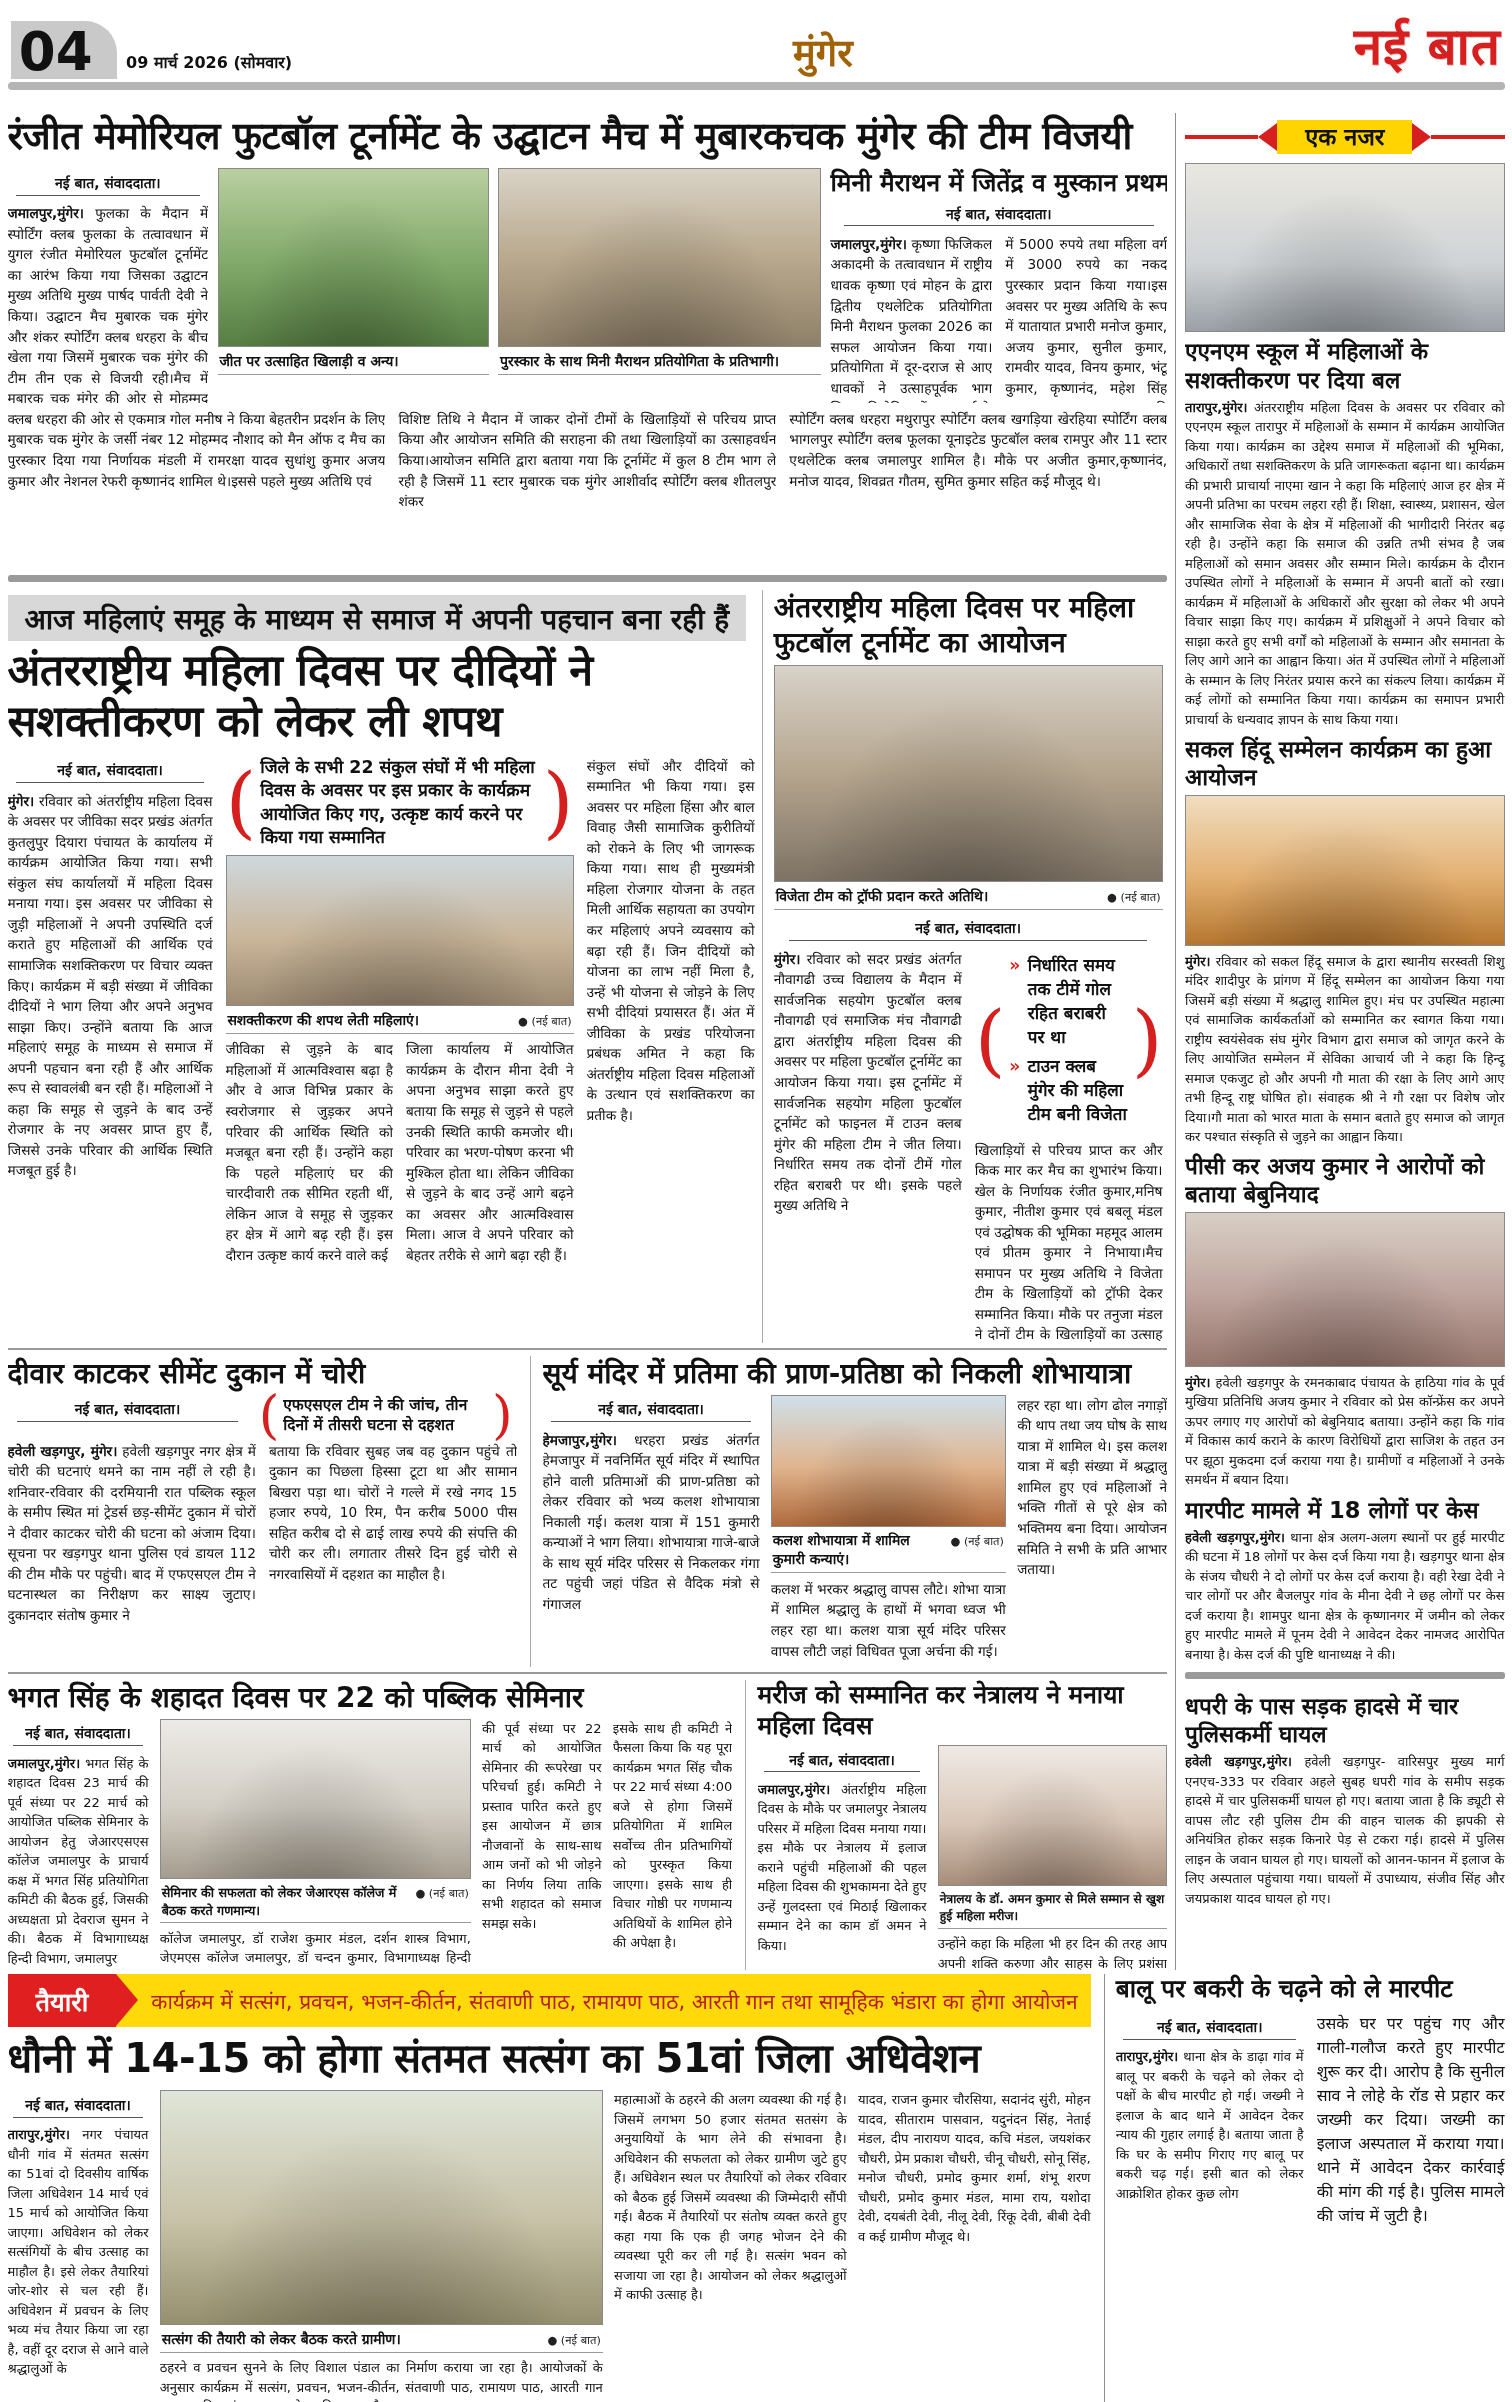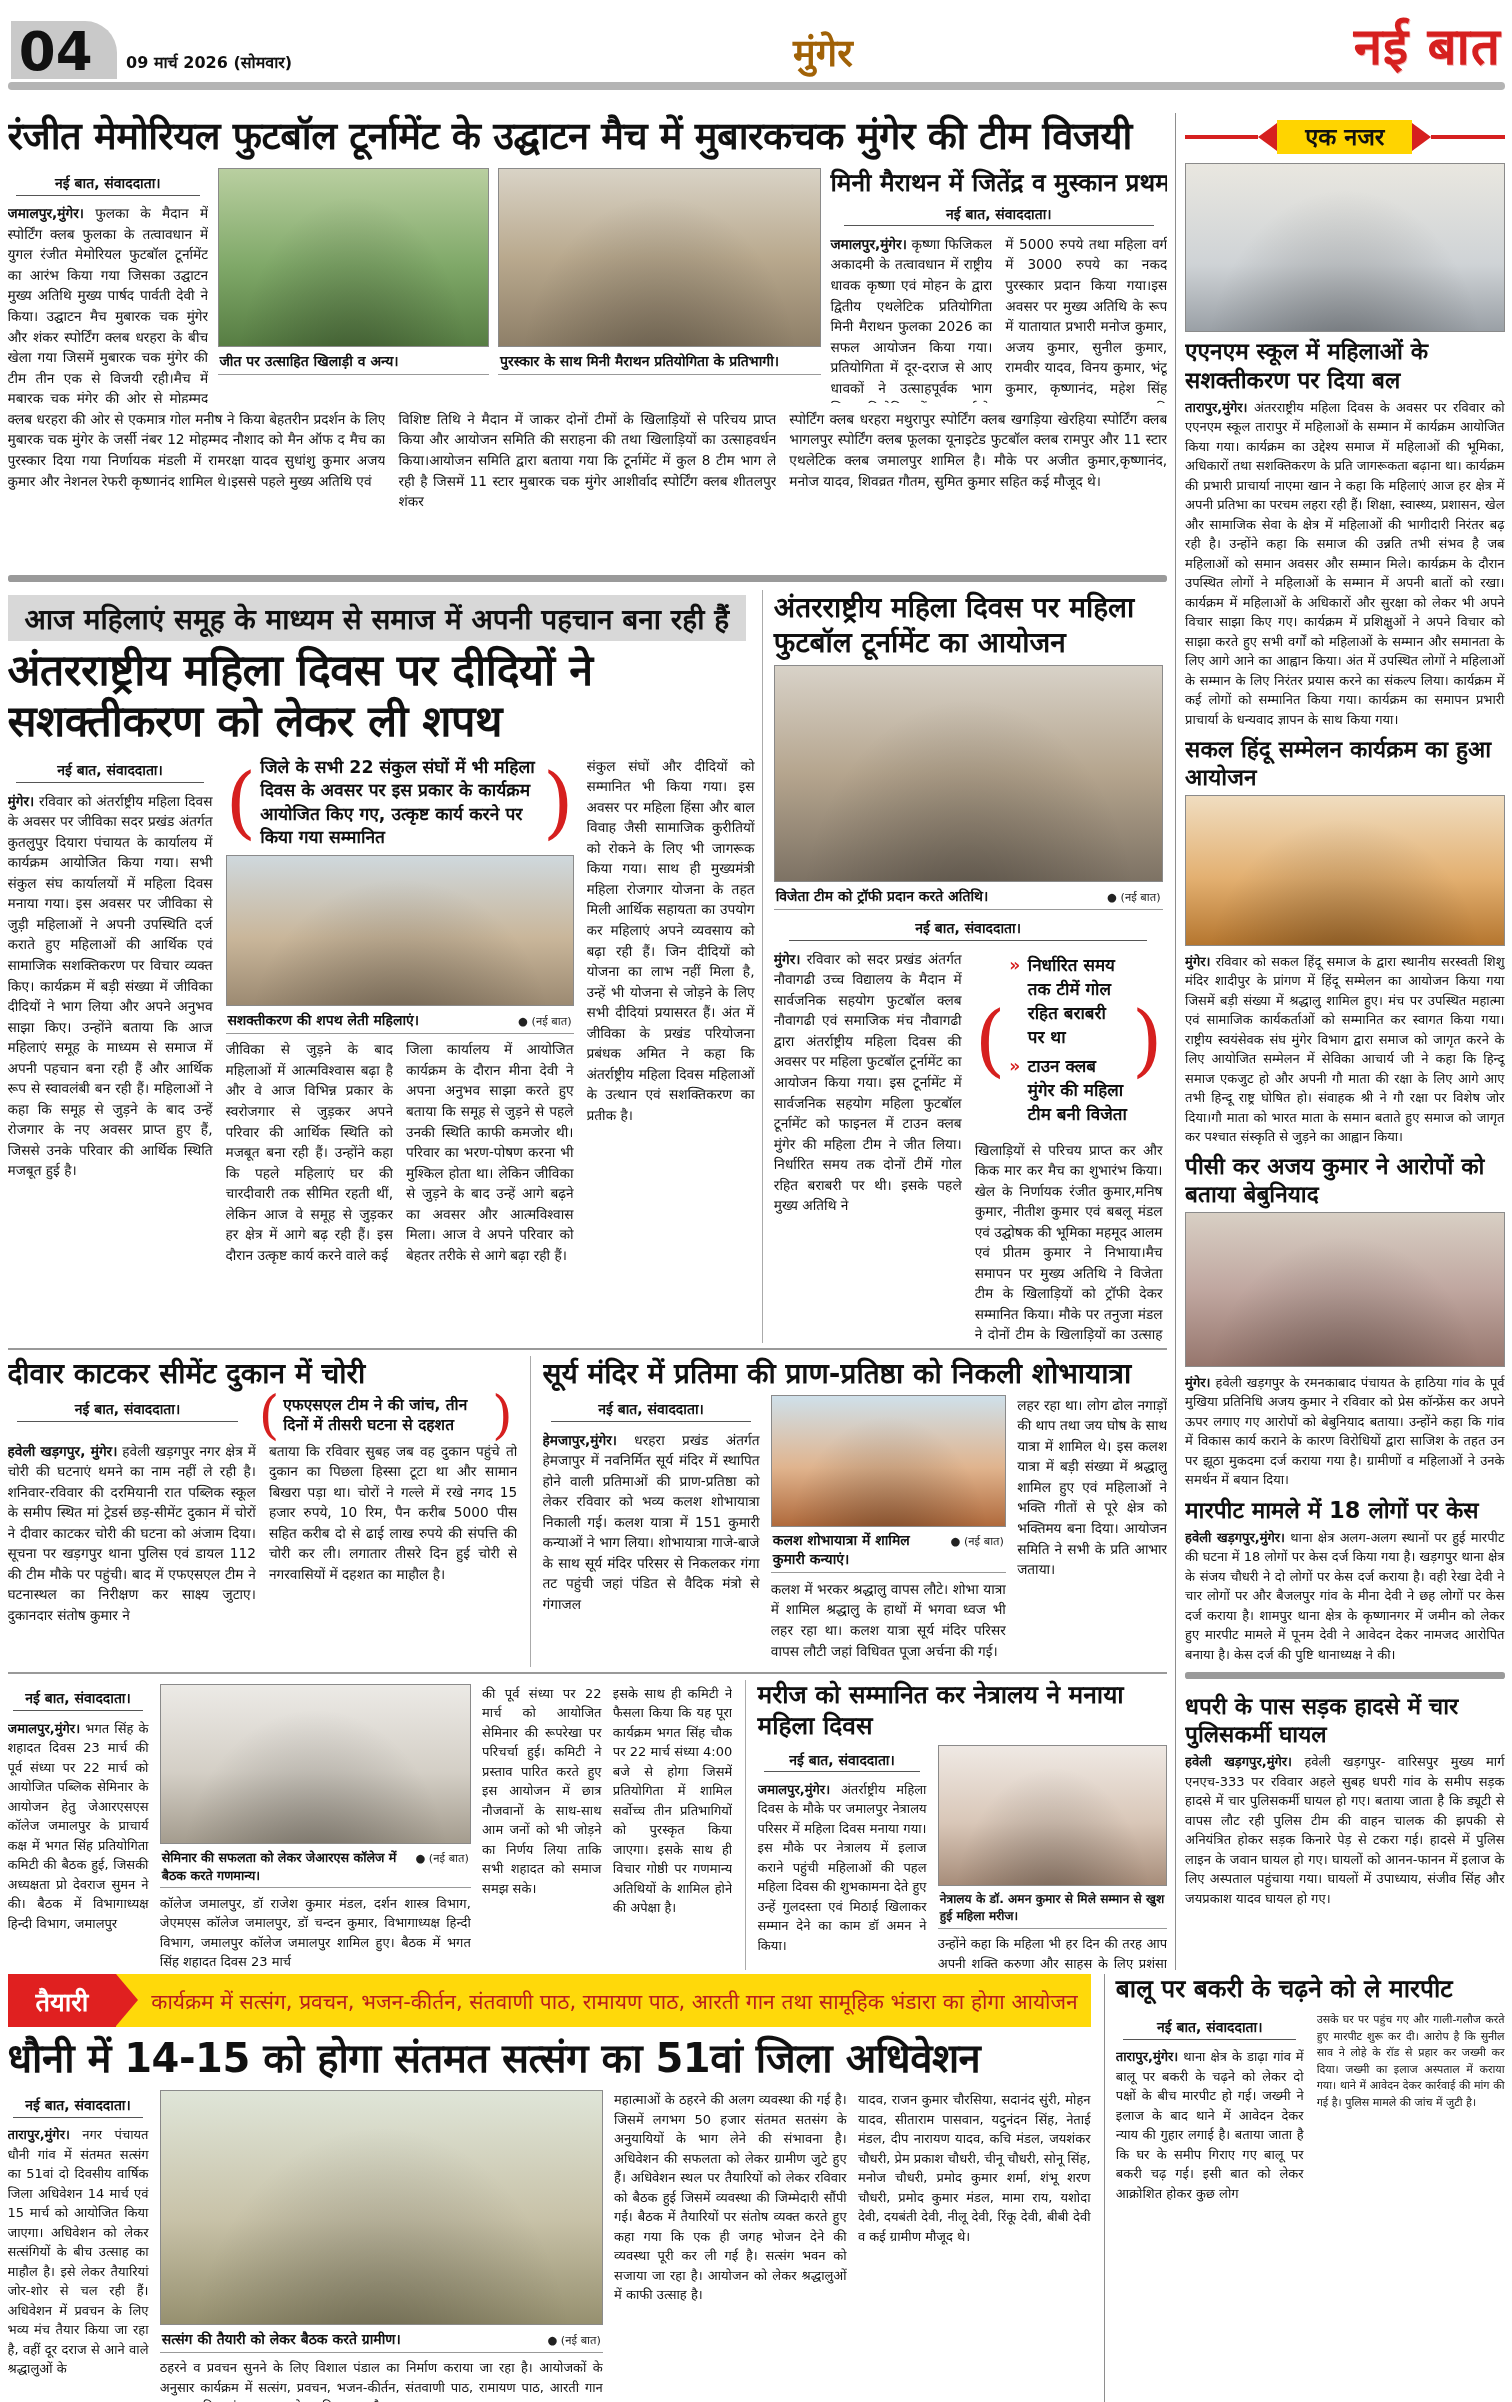--- a/index.html
+++ b/index.html
@@ -255,20 +255,21 @@
               <p class="txt">लहर रहा था। लोग ढोल नगाड़ों की थाप तथा जय घोष के साथ यात्रा में शामिल थे। इस कलश यात्रा में बड़ी संख्या में श्रद्धालु शामिल हुए एवं महिलाओं ने भक्ति गीतों से पूरे क्षेत्र को भक्तिमय बना दिया। आयोजन समिति ने सभी के प्रति आभार जताया।</p>
             </div>
           </div>
         </section>
       </div>
 
       <div class="thin-rule"></div>
 
       <div style="display:flex;gap:13px;height:313px">
         <section class="story" style="width:730px">
+          <h2 class="h-l" style="white-space:nowrap;overflow:hidden">भगत सिंह के शहादत दिवस पर 22 को पब्लिक सेमिनार</h2>
           <div style="display:flex;gap:11.3px;margin-top:3.8px">
             <div style="width:141px;overflow:hidden">
               <div class="byline">नई बात, संवाददाता।</div>
               <p class="txt" style="font-size:13px"><b class="dl">जमालपुर,मुंगेर।</b>
                 <span>भगत सिंह के शहादत दिवस 23 मार्च की पूर्व संध्या पर 22 मार्च को आयोजित पब्लिक सेमिनार के आयोजन हेतु जेआरएसएस कॉलेज जमालपुर के प्राचार्य कक्ष में भगत सिंह प्रतियोगिता कमिटी की बैठक हुई, जिसकी अध्यक्षता प्रो देवराज सुमन ने की। बैठक में विभागाध्यक्ष हिन्दी विभाग, जमालपुर</span></p>
             </div>
             <div style="width:311px;overflow:hidden">
               <div class="ph ph-meeting" style="height:160px"></div>
               <div class="cap" style="font-size:12.7px">
                   <span>सेमिनार की सफलता को लेकर जेआरएस कॉलेज में बैठक करते गणमान्य।</span>
@@ -383,20 +384,20 @@
 
     <section class="story" style="flex:1;border-left:1.9px solid #8e8e8e;padding-left:11.3px">
       <h2 class="h-m">बालू पर बकरी के चढ़ने को ले मारपीट</h2>
       <div class="cols" style="margin-top:7.5px">
         <div>
           <div class="byline">नई बात, संवाददाता।</div>
           <p class="txt" style="font-size:13px"><b class="dl">तारापुर,मुंगेर।</b>
             <span>थाना क्षेत्र के डाढ़ा गांव में बालू पर बकरी के चढ़ने को लेकर दो पक्षों के बीच मारपीट हो गई। जख्मी ने इलाज के बाद थाने में आवेदन देकर न्याय की गुहार लगाई है। बताया जाता है कि घर के समीप गिराए गए बालू पर बकरी चढ़ गई। इसी बात को लेकर आक्रोशित होकर कुछ लोग</span></p>
         </div>
         <div>
-            <p class="txt" style="font-size:11px">उसके घर पर पहुंच गए और गाली-गलौज करते हुए मारपीट शुरू कर दी। आरोप है कि सुनील साव ने लोहे के रॉड से प्रहार कर जख्मी कर दिया। जख्मी का इलाज अस्पताल में कराया गया। थाने में आवेदन देकर कार्रवाई की मांग की गई है। पुलिस मामले की जांच में जुटी है।</p>
+            <p class="txt" style="font-size:16px">उसके घर पर पहुंच गए और गाली-गलौज करते हुए मारपीट शुरू कर दी। आरोप है कि सुनील साव ने लोहे के रॉड से प्रहार कर जख्मी कर दिया। जख्मी का इलाज अस्पताल में कराया गया। थाने में आवेदन देकर कार्रवाई की मांग की गई है। पुलिस मामले की जांच में जुटी है।</p>
           </div>
       </div>
     </section>
   </div>
 
 </div>
 
 
 </body></html>

